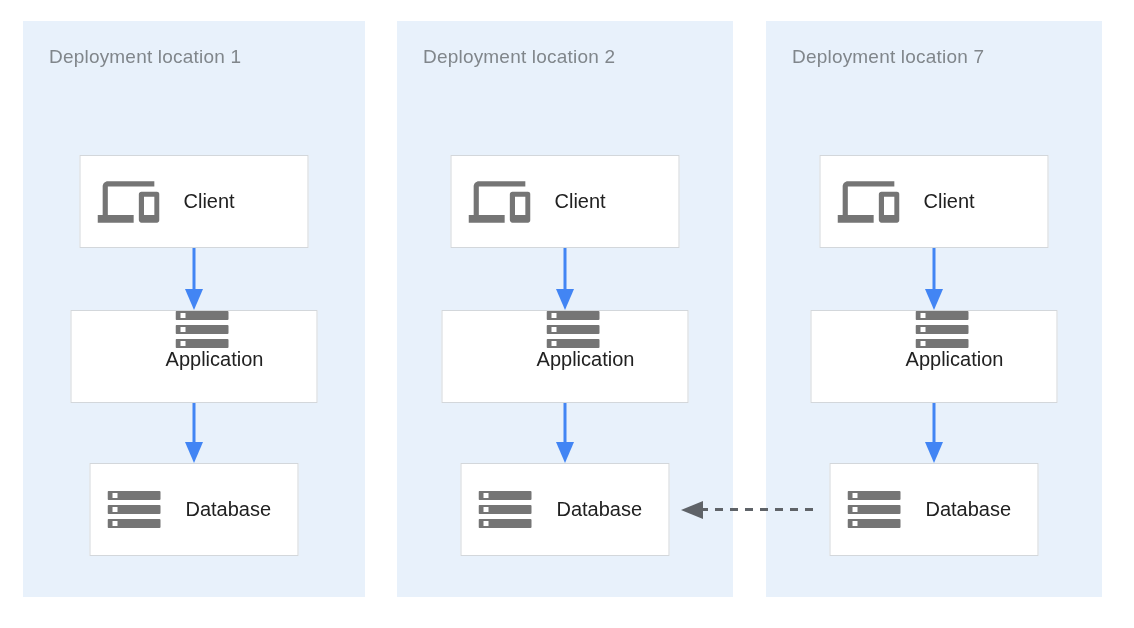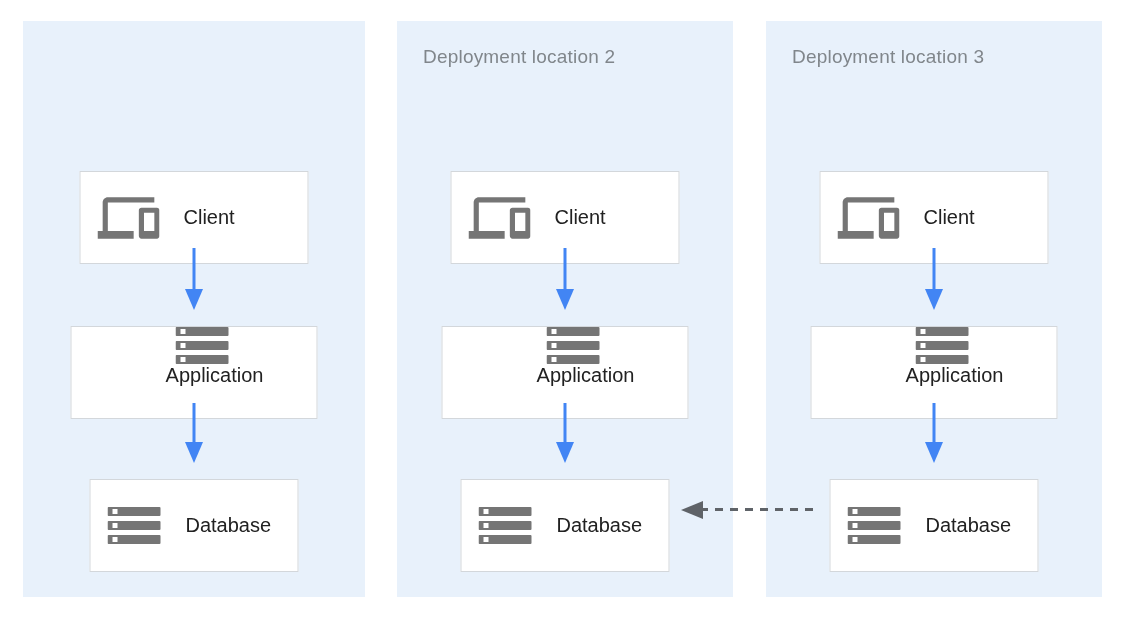--- a/index.html
+++ b/index.html
@@ -38,21 +38,20 @@
   }
   .node{
     position:absolute;
     left:50%;transform:translateX(-50%);
     height:93px;
     background:#ffffff;
     border:1px solid var(--node-border);
     display:flex;
     align-items:center;
     padding-left:17px;
-    margin-top:16px;
   }
   .node-client{top:134px;width:229px;}
   .node-application{top:289px;width:247px;flex-direction:column;}
   .node-database{top:442px;width:209px;}
   .node .icon{
     display:flex;align-items:center;justify-content:center;
     color:var(--icon-gray);
     flex:0 0 auto;
   }
   .node .label{
@@ -102,20 +101,21 @@
     border-bottom:9px solid transparent;
     border-right:22px solid var(--dashed-gray);
   }
 </style>
 </head>
 <body>
 
 <div class="stage">
 
   <section class="panel panel-1">
+    <div class="panel-title">Deployment location 1</div>
 
     <div class="node node-client">
       <span class="icon">
         <svg width="62" height="62" viewBox="0 0 24 24" fill="currentColor" aria-hidden="true">
           <path d="M4 6h18V4H4c-1.1 0-2 .9-2 2v11H0v3h14v-3H4V6zm19 2h-6c-.55 0-1 .45-1 1v10c0 .55.45 1 1 1h6c.55 0 1-.45 1-1V9c0-.55-.45-1-1-1zm-1 9h-4v-7h4v7z"></path>
         </svg>
       </span>
       <span class="label">Client</span>
     </div>
 
@@ -203,21 +203,21 @@
             <rect x="5" y="16" width="5" height="5" fill="#ffffff"></rect>
           <rect x="0" y="28" width="53" height="9" rx="1"></rect>
             <rect x="5" y="30" width="5" height="5" fill="#ffffff"></rect>
         </svg>
       </span>
       <span class="label">Database</span>
     </div>
   </section>
 
   <section class="panel panel-3">
-    <div class="panel-title">Deployment location 3</div>
+    <div class="panel-title">Deployment location 7</div>
 
     <div class="node node-client">
       <span class="icon">
         <svg width="62" height="62" viewBox="0 0 24 24" fill="currentColor" aria-hidden="true">
           <path d="M4 6h18V4H4c-1.1 0-2 .9-2 2v11H0v3h14v-3H4V6zm19 2h-6c-.55 0-1 .45-1 1v10c0 .55.45 1 1 1h6c.55 0 1-.45 1-1V9c0-.55-.45-1-1-1zm-1 9h-4v-7h4v7z"></path>
         </svg>
       </span>
       <span class="label">Client</span>
     </div>
 

